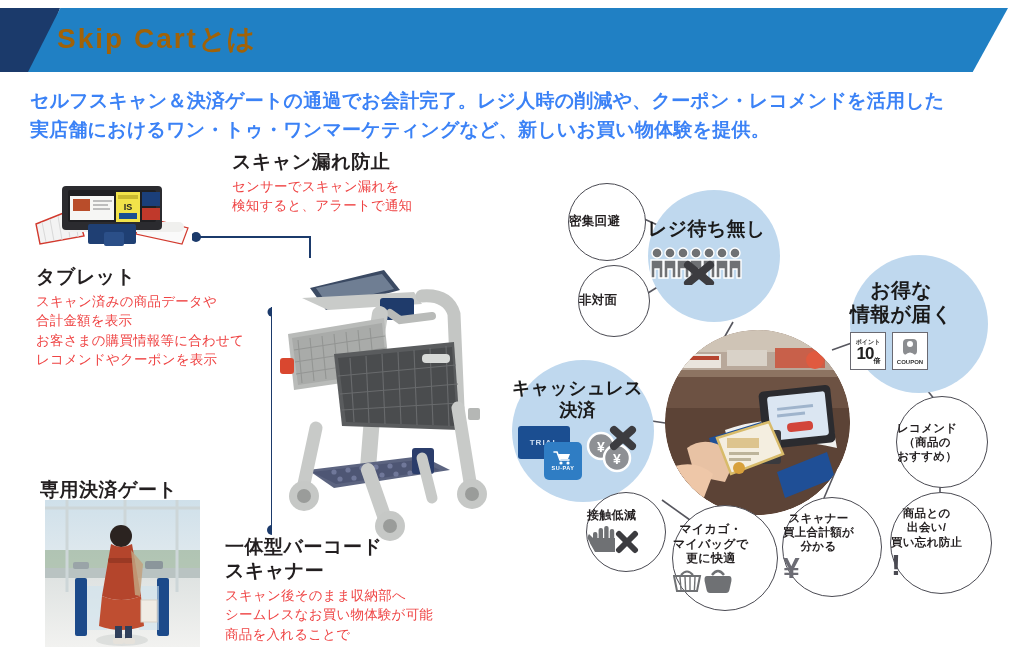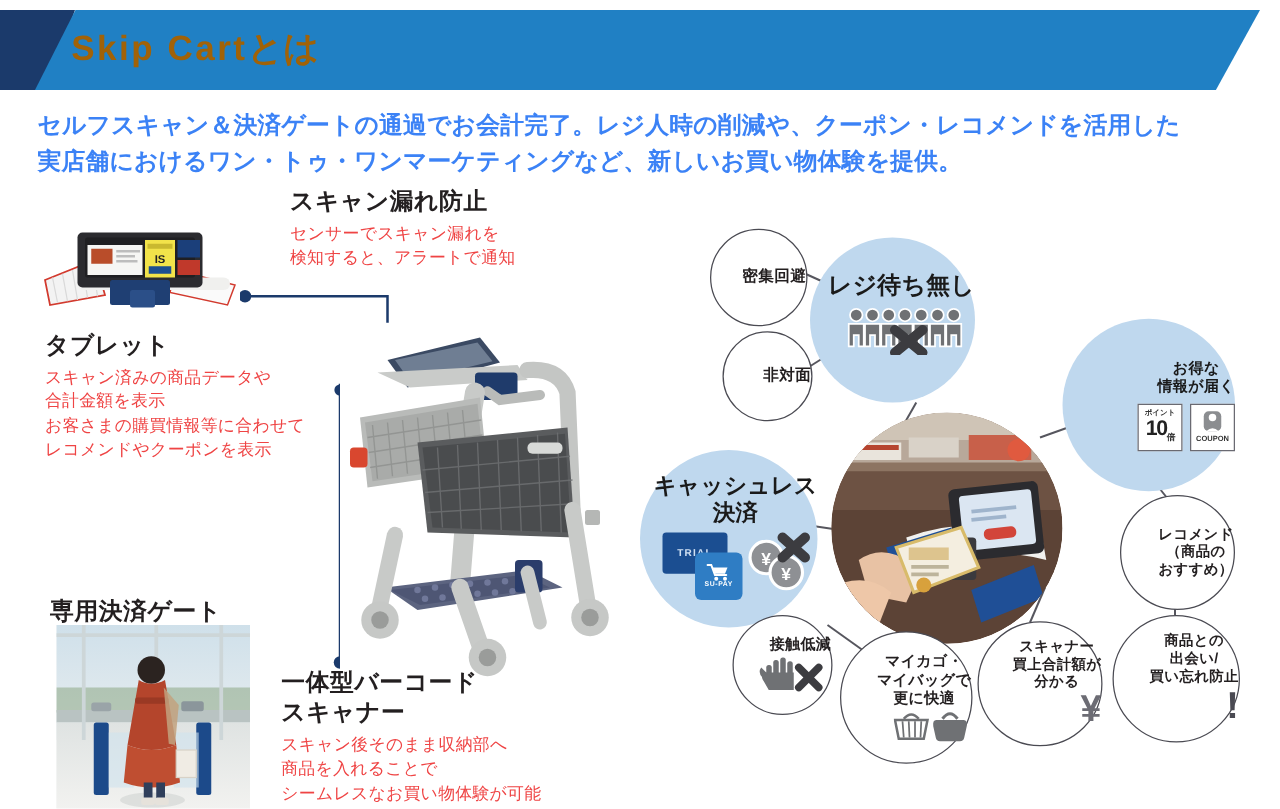--- a/index.html
+++ b/index.html
@@ -70,21 +70,21 @@
   }
   .photo-scan{
     position:absolute;left:665px;top:330px;width:185px;height:185px;
     border-radius:50%;overflow:hidden;
   }
 
   
   .bub{
     position:absolute;border-radius:50%;
     display:flex;flex-direction:column;
-    align-items:flex-end;justify-content:center;
+    align-items:flex-start;justify-content:center;
     text-align:center;box-sizing:border-box;
   }
   .bub-out{
     border:1.6px solid #4a4a52;background:#ffffff;
     color:#231f20;font-weight:bold;
   }
   .bub-fill{
     background:#bfd8ee;color:#1a1a1a;font-weight:bold;border:none;
   }
   .bub-txt{line-height:1.22;letter-spacing:.3px;}
@@ -353,22 +353,22 @@
     </svg>
   </div>
 
   <div class="scannerblk">
     <div class="blk-title">
       <div>一体型バーコード</div>
       <div>スキャナー</div>
     </div>
     <div class="blk-body">
       <div>スキャン後そのまま収納部へ</div>
+      <div>シームレスなお買い物体験が可能</div>
       <div>商品を入れることで</div>
-      <div>シームレスなお買い物体験が可能</div>
     </div>
   </div>
 
   <div class="bub bub-out" style="left:568px;top:183px;width:78px;height:78px;">
     <div class="bub-txt" style="font-size:12.5px;">密集回避</div>
   </div>
 
   <div class="bub bub-out" style="left:578px;top:265px;width:72px;height:72px;">
     <div class="bub-txt" style="font-size:12.5px;">非対面</div>
   </div>
@@ -409,21 +409,21 @@
         </g>
         <g stroke="#3c3c40" stroke-width="8" stroke-linecap="round">
           <line x1="40" y1="20" x2="62" y2="38"></line>
             <line x1="62" y1="20" x2="40" y2="38"></line>
         </g>
       </svg>
     </div>
   </div>
 
   <div class="bub bub-fill" style="left:850px;top:255px;width:138px;height:138px;">
-    <div class="bub-txt" style="font-size:12px;">
+    <div class="bub-txt" style="font-size:20px;">
       <div>お得な</div>
       <div>情報が届く</div>
     </div>
     <div class="ic-row" style="gap:6px;margin-top:6px;">
       <div class="badge">
         <div class="b-top">ポイント</div>
         <div class="b-mid"><span>10</span><sub>倍</sub></div>
       </div>
       <div class="badge">
         <svg width="20" height="20" viewBox="0 0 20 20">

